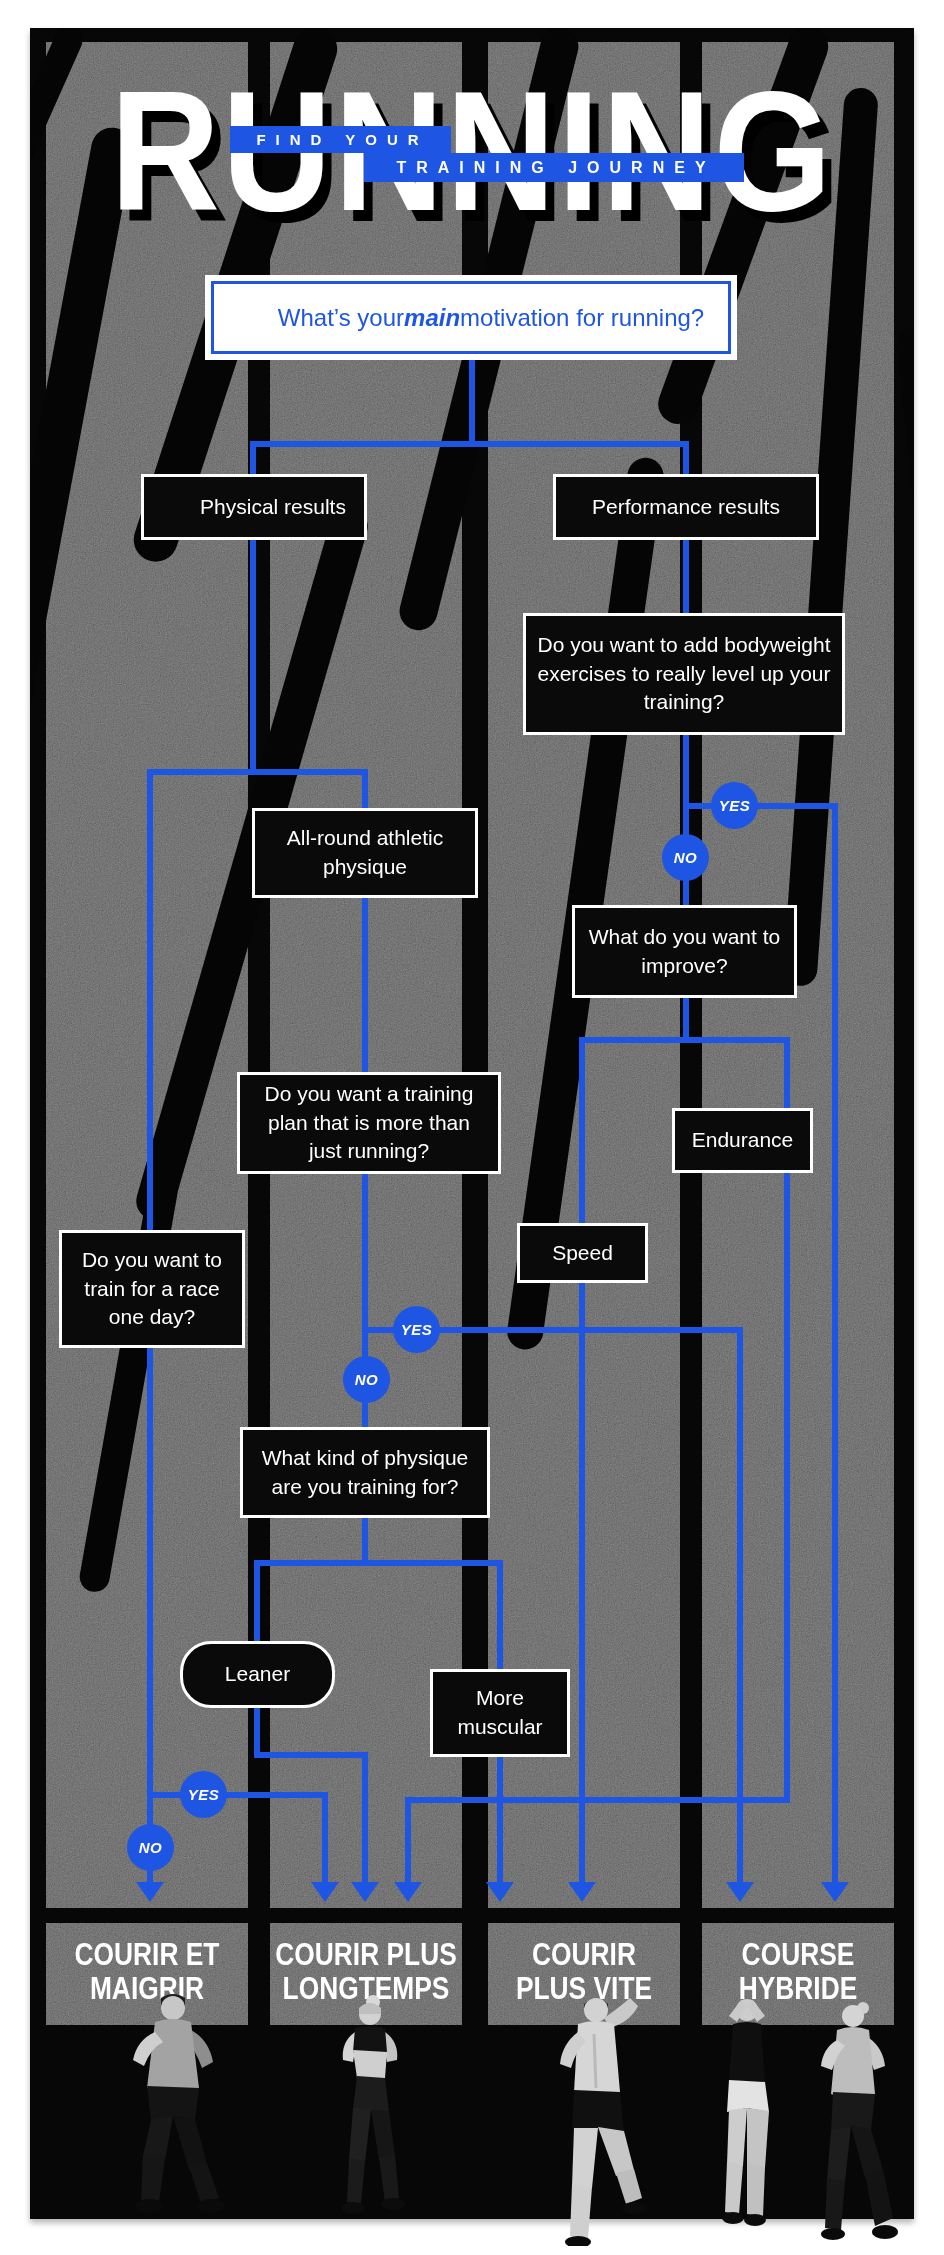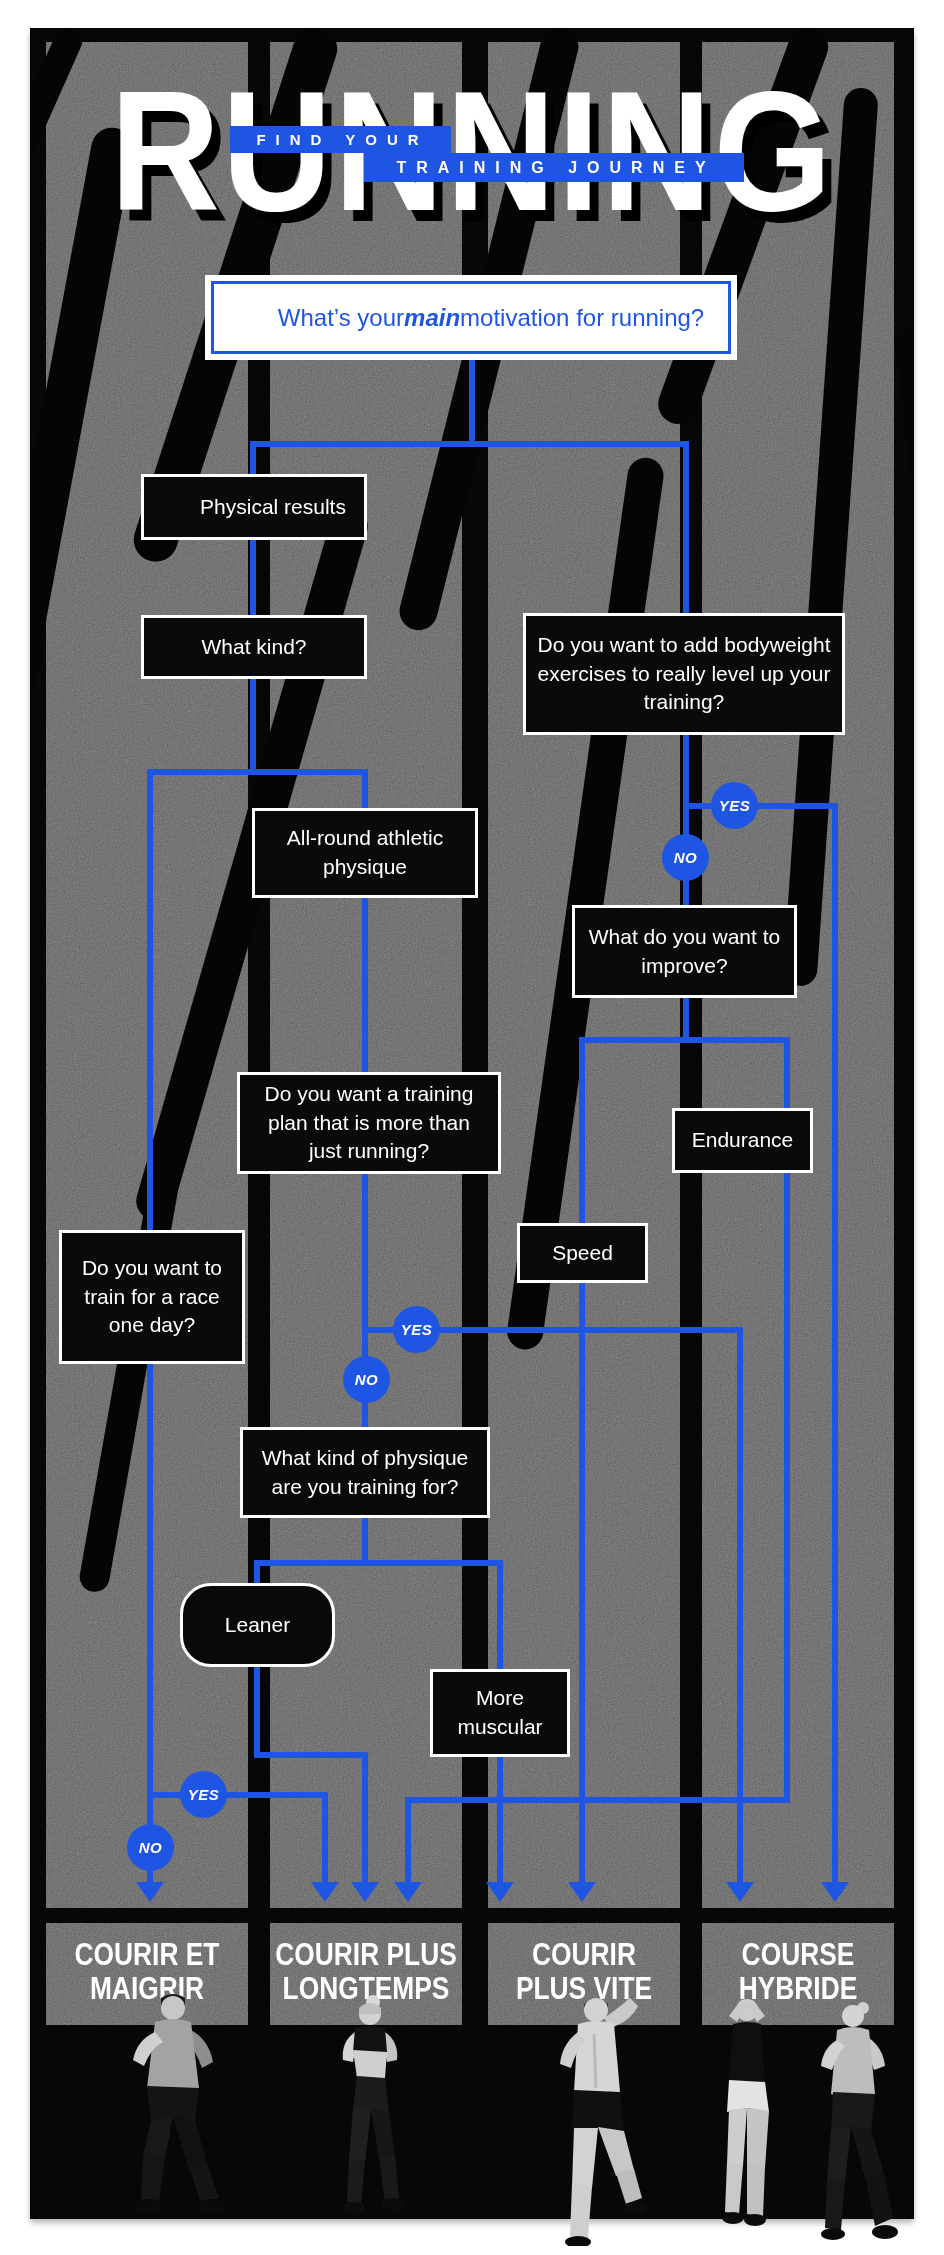--- a/index.html
+++ b/index.html
@@ -124,30 +124,30 @@
 
   <div class="qbox">
     <div class="inner">
       <span>What’s your </span>
         <span class="em">main</span>
         <span> motivation for running?</span>
     </div>
   </div>
 
   <div class="node" style="left:141px;top:474px;width:226px;height:66px;padding-left:48px;">Physical results</div>
-  <div class="node" style="left:141px;top:615px;width:226px;height:64px;">What kind?</div>
+  <div class="node" style="left:553px;top:474px;width:266px;height:66px;">Performance results</div>
   <div class="node" style="left:523px;top:613px;width:322px;height:122px;">Do you want to add bodyweight exercises to really level up your training?</div>
   <div class="node" style="left:572px;top:905px;width:225px;height:93px;">What do you want to improve?</div>
   <div class="node" style="left:252px;top:808px;width:226px;height:90px;">All-round athletic physique</div>
   <div class="node" style="left:237px;top:1072px;width:264px;height:102px;">Do you want a training plan that is more than just running?</div>
   <div class="node" style="left:672px;top:1108px;width:141px;height:65px;">Endurance</div>
   <div class="node" style="left:517px;top:1223px;width:131px;height:60px;">Speed</div>
-  <div class="node" style="left:59px;top:1230px;width:186px;height:134px;">Do you want to train for a race one day?</div>
+  <div class="node" style="left:59px;top:1230px;width:186px;height:118px;">Do you want to train for a race one day?</div>
   <div class="node" style="left:240px;top:1427px;width:250px;height:91px;">What kind of physique are you training for?</div>
-  <div class="node" style="left:180px;top:1583px;width:155px;height:84px;border-radius:31px;">Leaner</div>
+  <div class="node" style="left:180px;top:1641px;width:155px;height:67px;border-radius:31px;">Leaner</div>
   <div class="node" style="left:430px;top:1669px;width:140px;height:88px;">More muscular</div>
 
   <div class="yn" style="left:711px;top:782px;">YES</div>
   <div class="yn" style="left:662px;top:834px;">NO</div>
   <div class="yn" style="left:393px;top:1306px;">YES</div>
   <div class="yn" style="left:343px;top:1356px;">NO</div>
   <div class="yn" style="left:180px;top:1771px;">YES</div>
   <div class="yn" style="left:127px;top:1824px;">NO</div>
 
   <div class="outcome" style="left:37px;top:1938px;">

